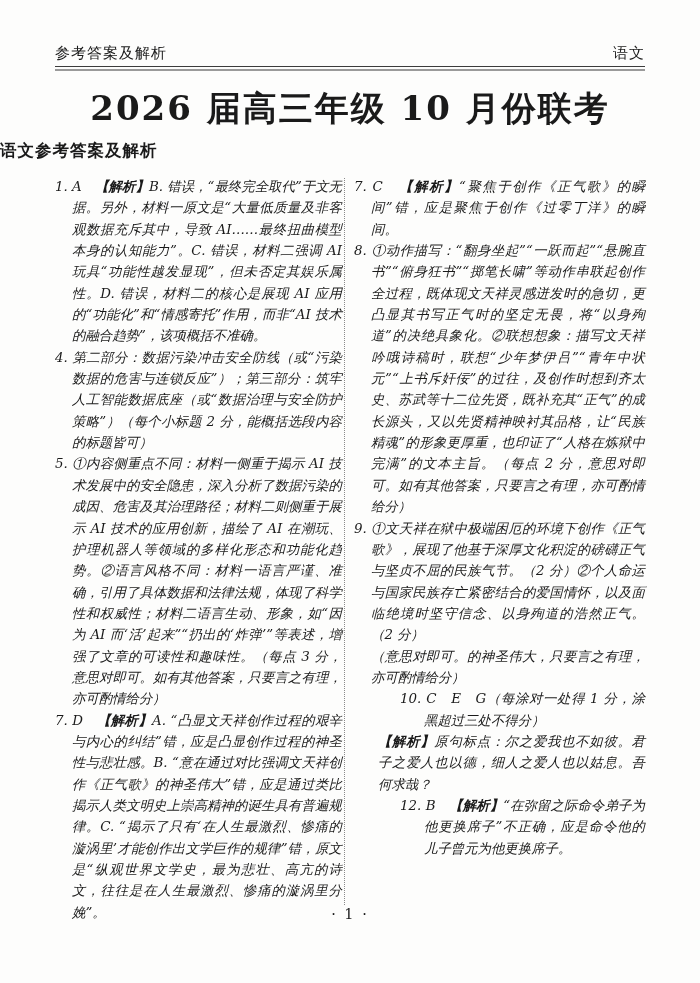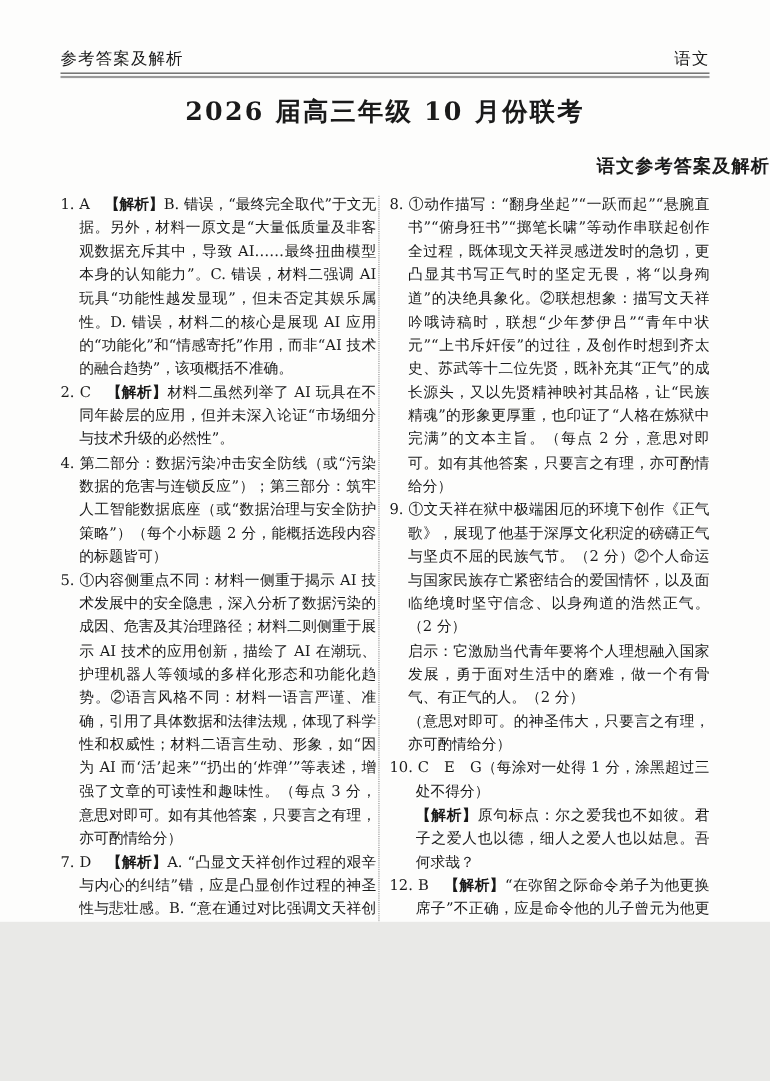--- a/index.html
+++ b/index.html
@@ -1,62 +1,62 @@
 <!DOCTYPE html>
 <html><head>
 <meta charset="utf-8">
 <style>
   html,body { margin:0; padding:0; }
   body { background:#e9e9e7; }
   .page {
     position:relative;
-    width:700px; height:838px;
+    width:700px; height:983px;
     margin:0 auto;
     background:#fdfdfc;
     font-family:"DejaVu Serif","Liberation Serif",serif;
     color:#1a1a1a;
     overflow:hidden;
   }
   .header-row {
     position:absolute; top:44px; left:55px; right:55px;
     display:flex; justify-content:space-between; align-items:flex-end;
     font-size:15px; letter-spacing:1px;
   }
   .double-rule {
     position:absolute; top:66px; left:55px; right:55px;
     height:2px;
     border-top:1px solid #3c3c3c;
     border-bottom:2px solid #9a9a9a;
   }
   .doc-title {
     position:absolute; top:86px; left:0; width:100%;
     text-align:center;
-    font-size:23px; font-weight:bold; letter-spacing:2px;
+    font-size:34px; font-weight:bold; letter-spacing:2px;
   }
   .doc-subtitle {
     position:absolute; top:140px; left:0; width:100%;
-    text-align:right;
+    text-align:left;
     font-size:16.5px; font-weight:bold; letter-spacing:1px;
   }
   .columns {
     position:absolute; top:176px; left:55px; width:590px;
     display:flex;
   }
   .col { font-size:13.4px; line-height:21.35px; }
   .col-left  { width:287px; }
   .col-right { width:291px; margin-left:12px; }
   .col-divider {
     position:absolute; top:178px; left:344px; height:727px; width:0;
     border-left:1px dotted #8a8a8a;
   }
-  .para { text-align:justify; }
+  .para { text-align:justify;font-style:italic; }
   
   .para.item  { padding-left:17px; text-indent:-17px; }
   
-  .para.item2 { padding-left:24px; text-indent:-24px; }
+  .para.item2 { padding-left:24px; text-indent:-24px;margin-left:46px; }
   
   .para.cont  { padding-left:17px; }
   .para.cont2 { padding-left:24px; }
   .bold { font-weight:bold; }
   .page-number {
     position:absolute; top:906px; left:0; width:100%;
     text-align:center; font-size:14.5px; letter-spacing:2px;
   }
 </style>
 </head>
@@ -71,29 +71,28 @@
 
   <div class="double-rule"></div>
 
   <div class="doc-title">2026 届高三年级 10 月份联考</div>
 
   <div class="doc-subtitle">语文参考答案及解析</div>
 
   <div class="columns">
     <div class="col col-left">
         <div class="para item"><span>1. A　</span><span class="bold">【解析】</span><span>B. 错误，“最终完全取代”于文无据。另外，材料一原文是“大量低质量及非客观数据充斥其中，导致 AI……最终扭曲模型本身的认知能力”。C. 错误，材料二强调 AI 玩具“功能性越发显现”，但未否定其娱乐属性。D. 错误，材料二的核心是展现 AI 应用的“功能化”和“情感寄托”作用，而非“AI 技术的融合趋势”，该项概括不准确。</span></div>
-        <div class="para item"><span>2. C　</span><span class="bold">【解析】</span><span>材料二虽然列举了 AI 玩具在不同年龄层的应用，但并未深入论证“市场细分与技术升级的必然性”。</span></div>
         <div class="para item"><span>4. 第二部分：数据污染冲击安全防线（或“污染数据的危害与连锁反应”）；第三部分：筑牢人工智能数据底座（或“数据治理与安全防护策略”）（每个小标题 2 分，能概括选段内容的标题皆可）</span></div>
         <div class="para item"><span>5. ①内容侧重点不同：材料一侧重于揭示 AI 技术发展中的安全隐患，深入分析了数据污染的成因、危害及其治理路径；材料二则侧重于展示 AI 技术的应用创新，描绘了 AI 在潮玩、护理机器人等领域的多样化形态和功能化趋势。②语言风格不同：材料一语言严谨、准确，引用了具体数据和法律法规，体现了科学性和权威性；材料二语言生动、形象，如“因为 AI 而‘活’起来”“扔出的‘炸弹’”等表述，增强了文章的可读性和趣味性。（每点 3 分，意思对即可。如有其他答案，只要言之有理，亦可酌情给分）</span></div>
         <div class="para item"><span>7. D　</span><span class="bold">【解析】</span><span>A. “凸显文天祥创作过程的艰辛与内心的纠结”错，应是凸显创作过程的神圣性与悲壮感。B. “意在通过对比强调文天祥创作《正气歌》的神圣伟大”错，应是通过类比揭示人类文明史上崇高精神的诞生具有普遍规律。C. “揭示了只有‘在人生最激烈、惨痛的漩涡里’才能创作出文学巨作的规律”错，原文是“纵观世界文学史，最为悲壮、高亢的诗文，往往是在人生最激烈、惨痛的漩涡里分娩”。</span></div>
       </div>
     <div class="col col-right">
+        <div class="para item"><span>7. C　</span><span class="bold">【解析】</span><span>“聚焦于创作《正气歌》的瞬间”错，应是聚焦于创作《过零丁洋》的瞬间。</span></div>
         <div class="para item"><span>8. ①动作描写：“翻身坐起”“一跃而起”“悬腕直书”“俯身狂书”“掷笔长啸”等动作串联起创作全过程，既体现文天祥灵感迸发时的急切，更凸显其书写正气时的坚定无畏，将“以身殉道”的决绝具象化。②联想想象：描写文天祥吟哦诗稿时，联想“少年梦伊吕”“青年中状元”“上书斥奸佞”的过往，及创作时想到齐太史、苏武等十二位先贤，既补充其“正气”的成长源头，又以先贤精神映衬其品格，让“民族精魂”的形象更厚重，也印证了“人格在炼狱中完满”的文本主旨。（每点 2 分，意思对即可。如有其他答案，只要言之有理，亦可酌情给分）</span></div>
         <div class="para item"><span>9. ①文天祥在狱中极端困厄的环境下创作《正气歌》，展现了他基于深厚文化积淀的磅礴正气与坚贞不屈的民族气节。（2 分）②个人命运与国家民族存亡紧密结合的爱国情怀，以及面临绝境时坚守信念、以身殉道的浩然正气。（2 分）</span></div>
-        <div class="para cont"><span>启示：它激励当代青年要将个人理想融入国家发展，勇于面对生活中的磨难，做一个有骨气、有正气的人。（2 分）</span></div>
         <div class="para cont"><span>（意思对即可。的神圣伟大，只要言之有理，亦可酌情给分）</span></div>
         <div class="para item2"><span>10. C　E　G（每涂对一处得 1 分，涂黑超过三处不得分）</span></div>
         <div class="para cont2"><span class="bold">【解析】</span><span>原句标点：尔之爱我也不如彼。君子之爱人也以德，细人之爱人也以姑息。吾何求哉？</span></div>
         <div class="para item2"><span>12. B　</span><span class="bold">【解析】</span><span>“在弥留之际命令弟子为他更换席子”不正确，应是命令他的儿子曾元为他更换席子。</span></div>
       </div>
   </div>
 
   <div class="col-divider"></div>
 
   <div class="page-number">· 1 ·</div>

